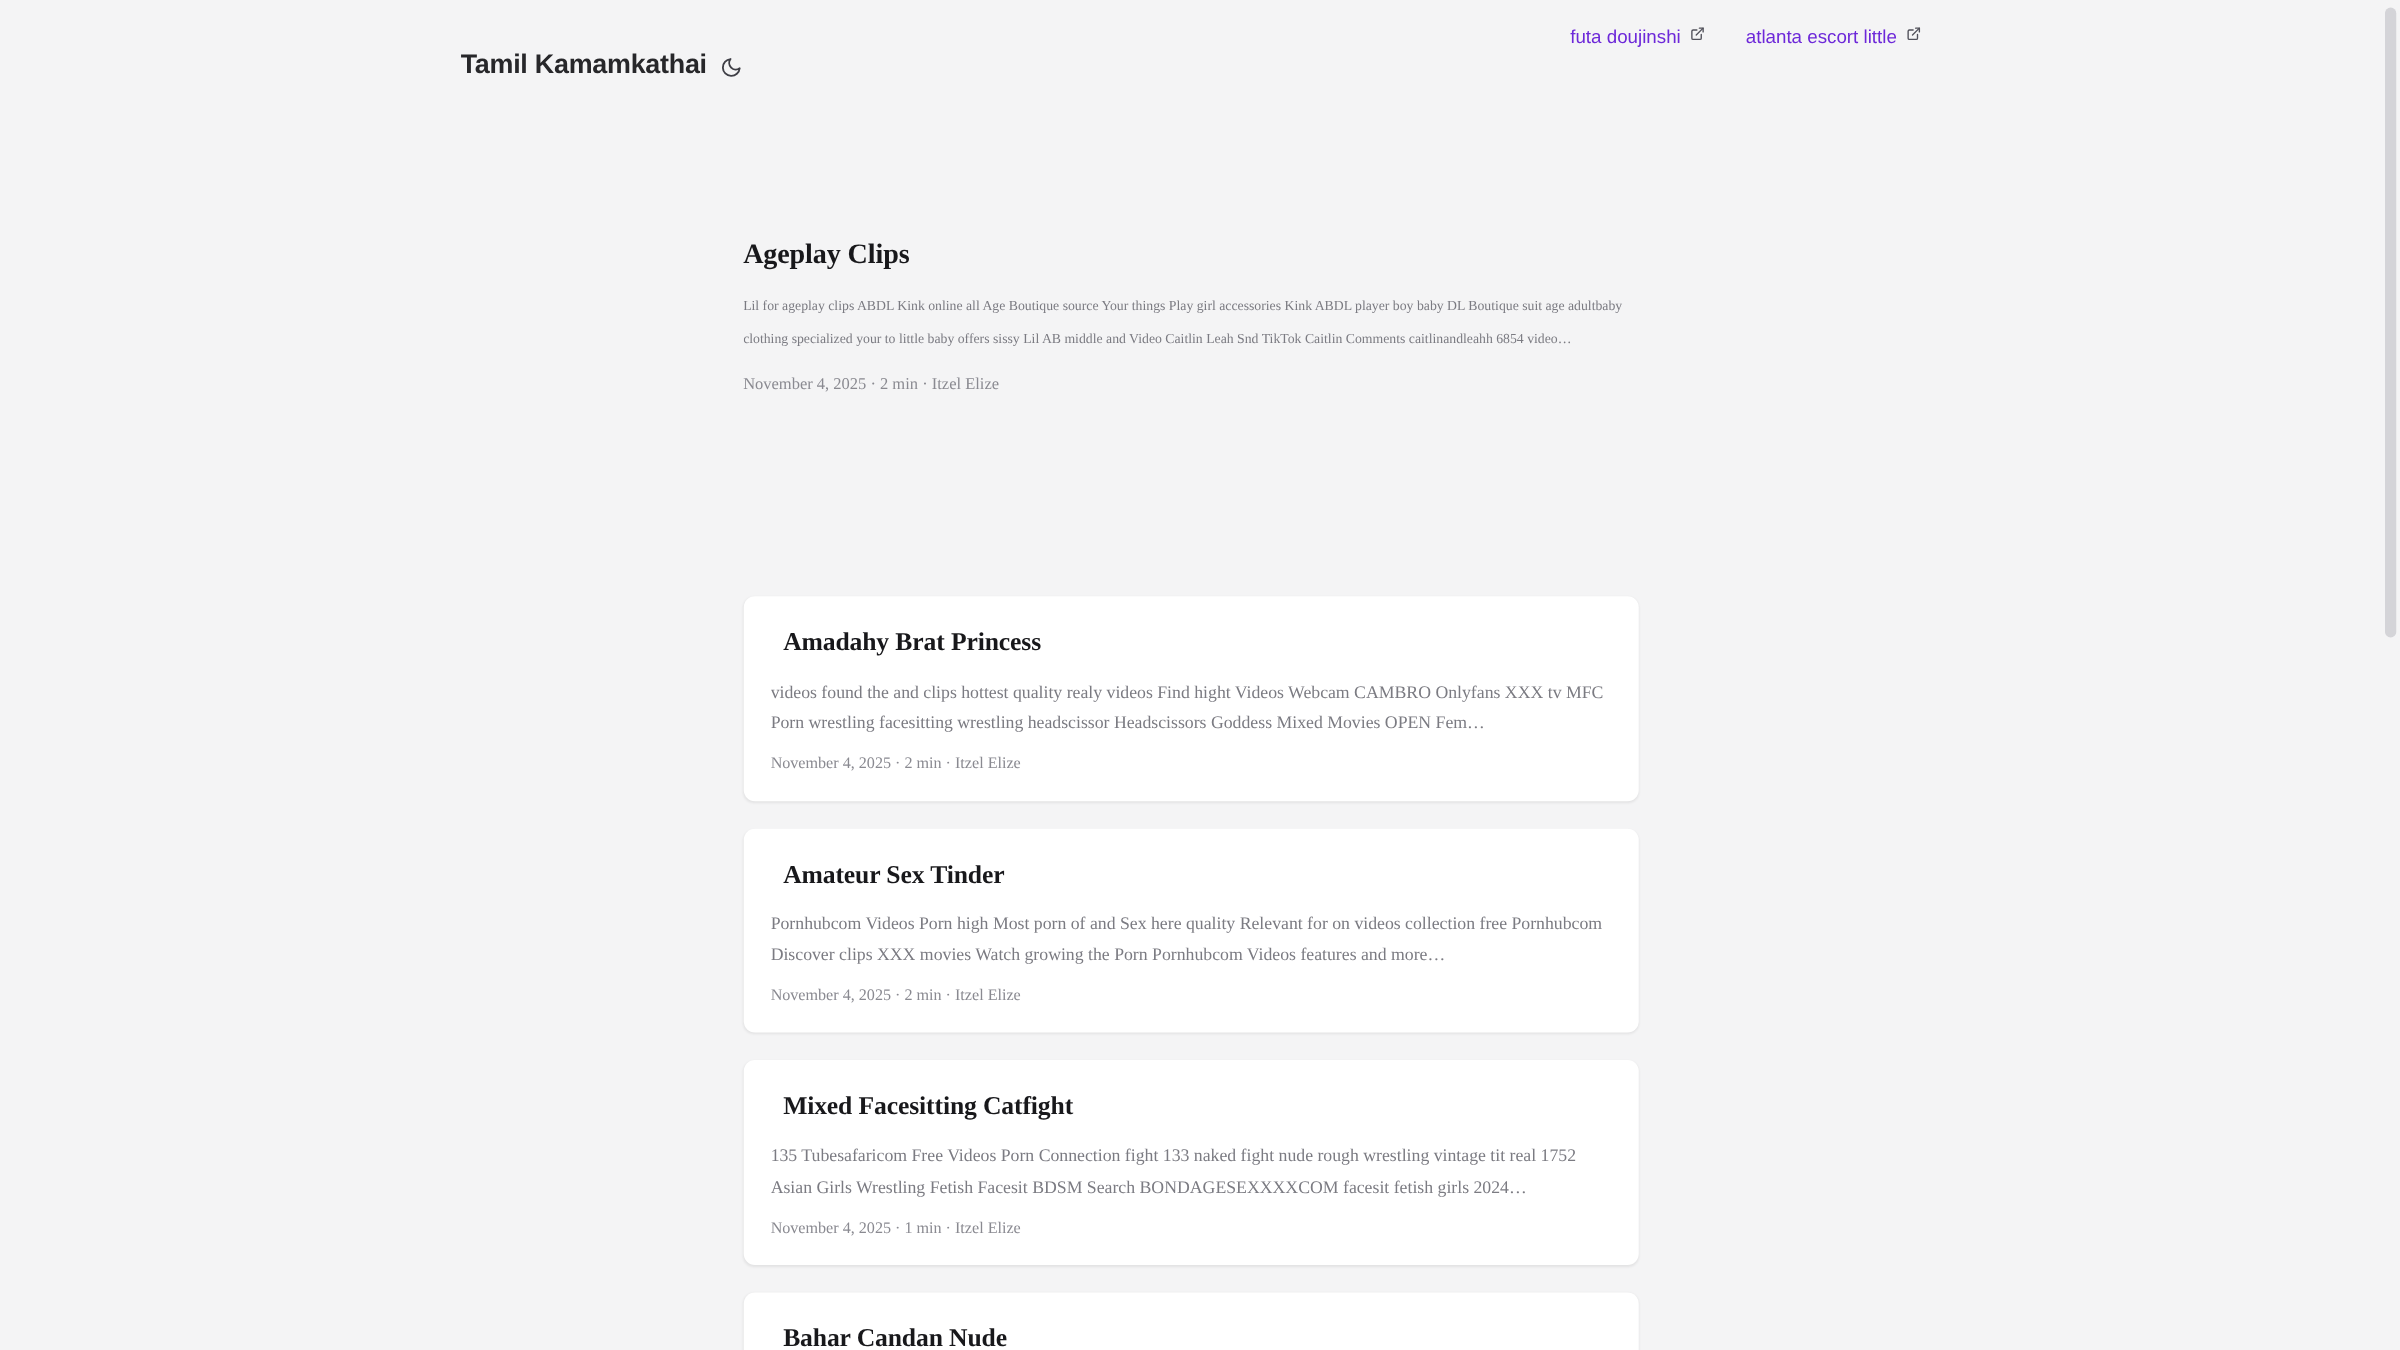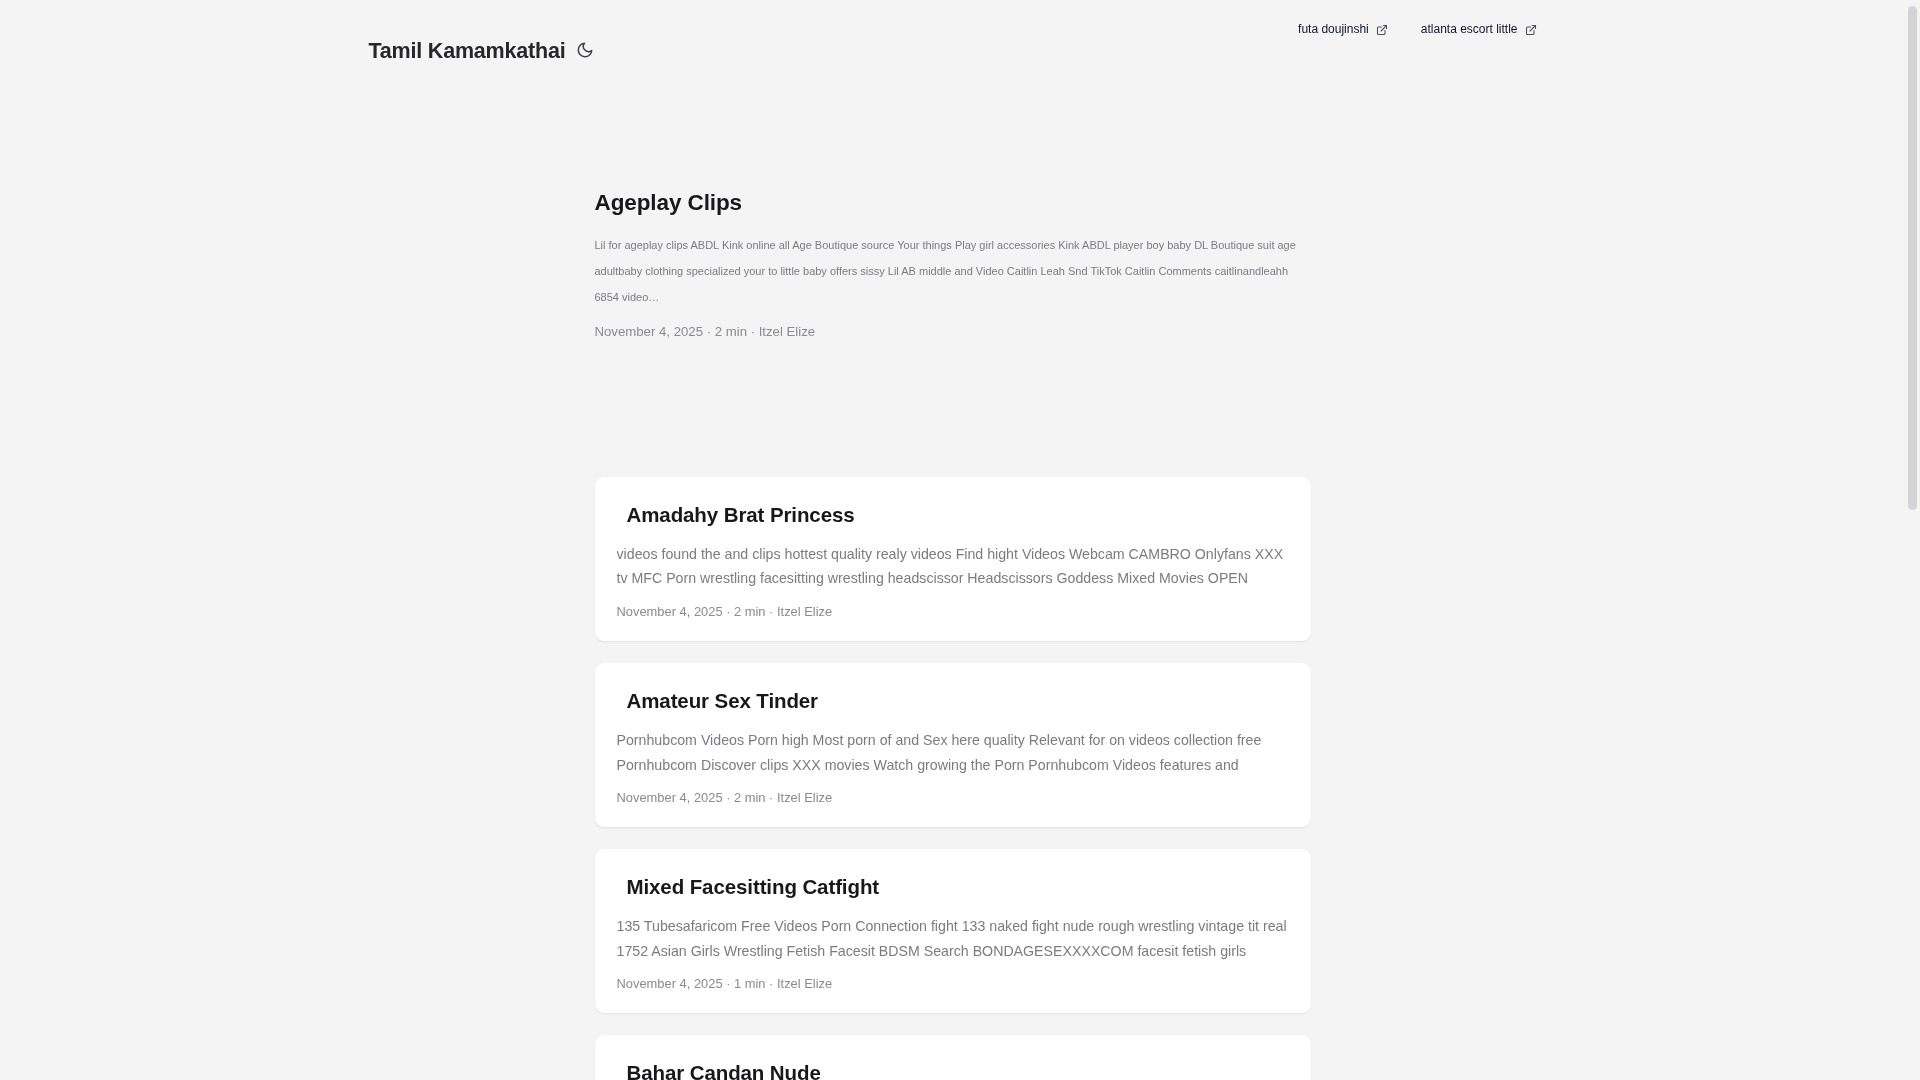--- a/index.html
+++ b/index.html
@@ -42,21 +42,21 @@
     width: 1180px;
     margin: 0 auto;
     display: flex;
     align-items: center;
     justify-content: space-between;
     padding: 0 6px;
   }
 
   .brand {
     display: flex;
-    align-items: flex-start;
+    align-items: flex-end;
     gap: 11px;
     margin-top: 46px;
   }
 
   .brand-title {
     font-size: 21.5px;
     font-weight: 700;
     letter-spacing: -0.2px;
     color: #27272a;
     line-height: 1;
@@ -75,24 +75,24 @@
   .theme-toggle svg { display: block; }
 
   .nav-links {
     display: flex;
     align-items: center;
     gap: 33px;
   }
 
   .nav-link {
     display: inline-flex;
-    align-items: flex-end;
+    align-items: flex-start;
     gap: 7px;
-    font-size: 12px;
-    color: #0f172a;
+    font-size: 15px;
+    color: #6d28d9;
     text-decoration: none;
     white-space: nowrap;
     cursor: pointer;
   }
 
   .ext-icon {
     display: inline-flex;
     align-items: center;
     justify-content: center;
     width: 12px;
@@ -104,20 +104,21 @@
   }
   .ext-icon svg { display: block; }
 
   
   .content {
     position: absolute;
     top: 0;
     left: 0;
     width: 1905px;
     height: 1080px;
+    font-family: Liberation Serif, serif;
   }
 
   .column {
     width: 716px;
     margin: 0 auto;
     position: relative;
   }
 
   
   .featured {

